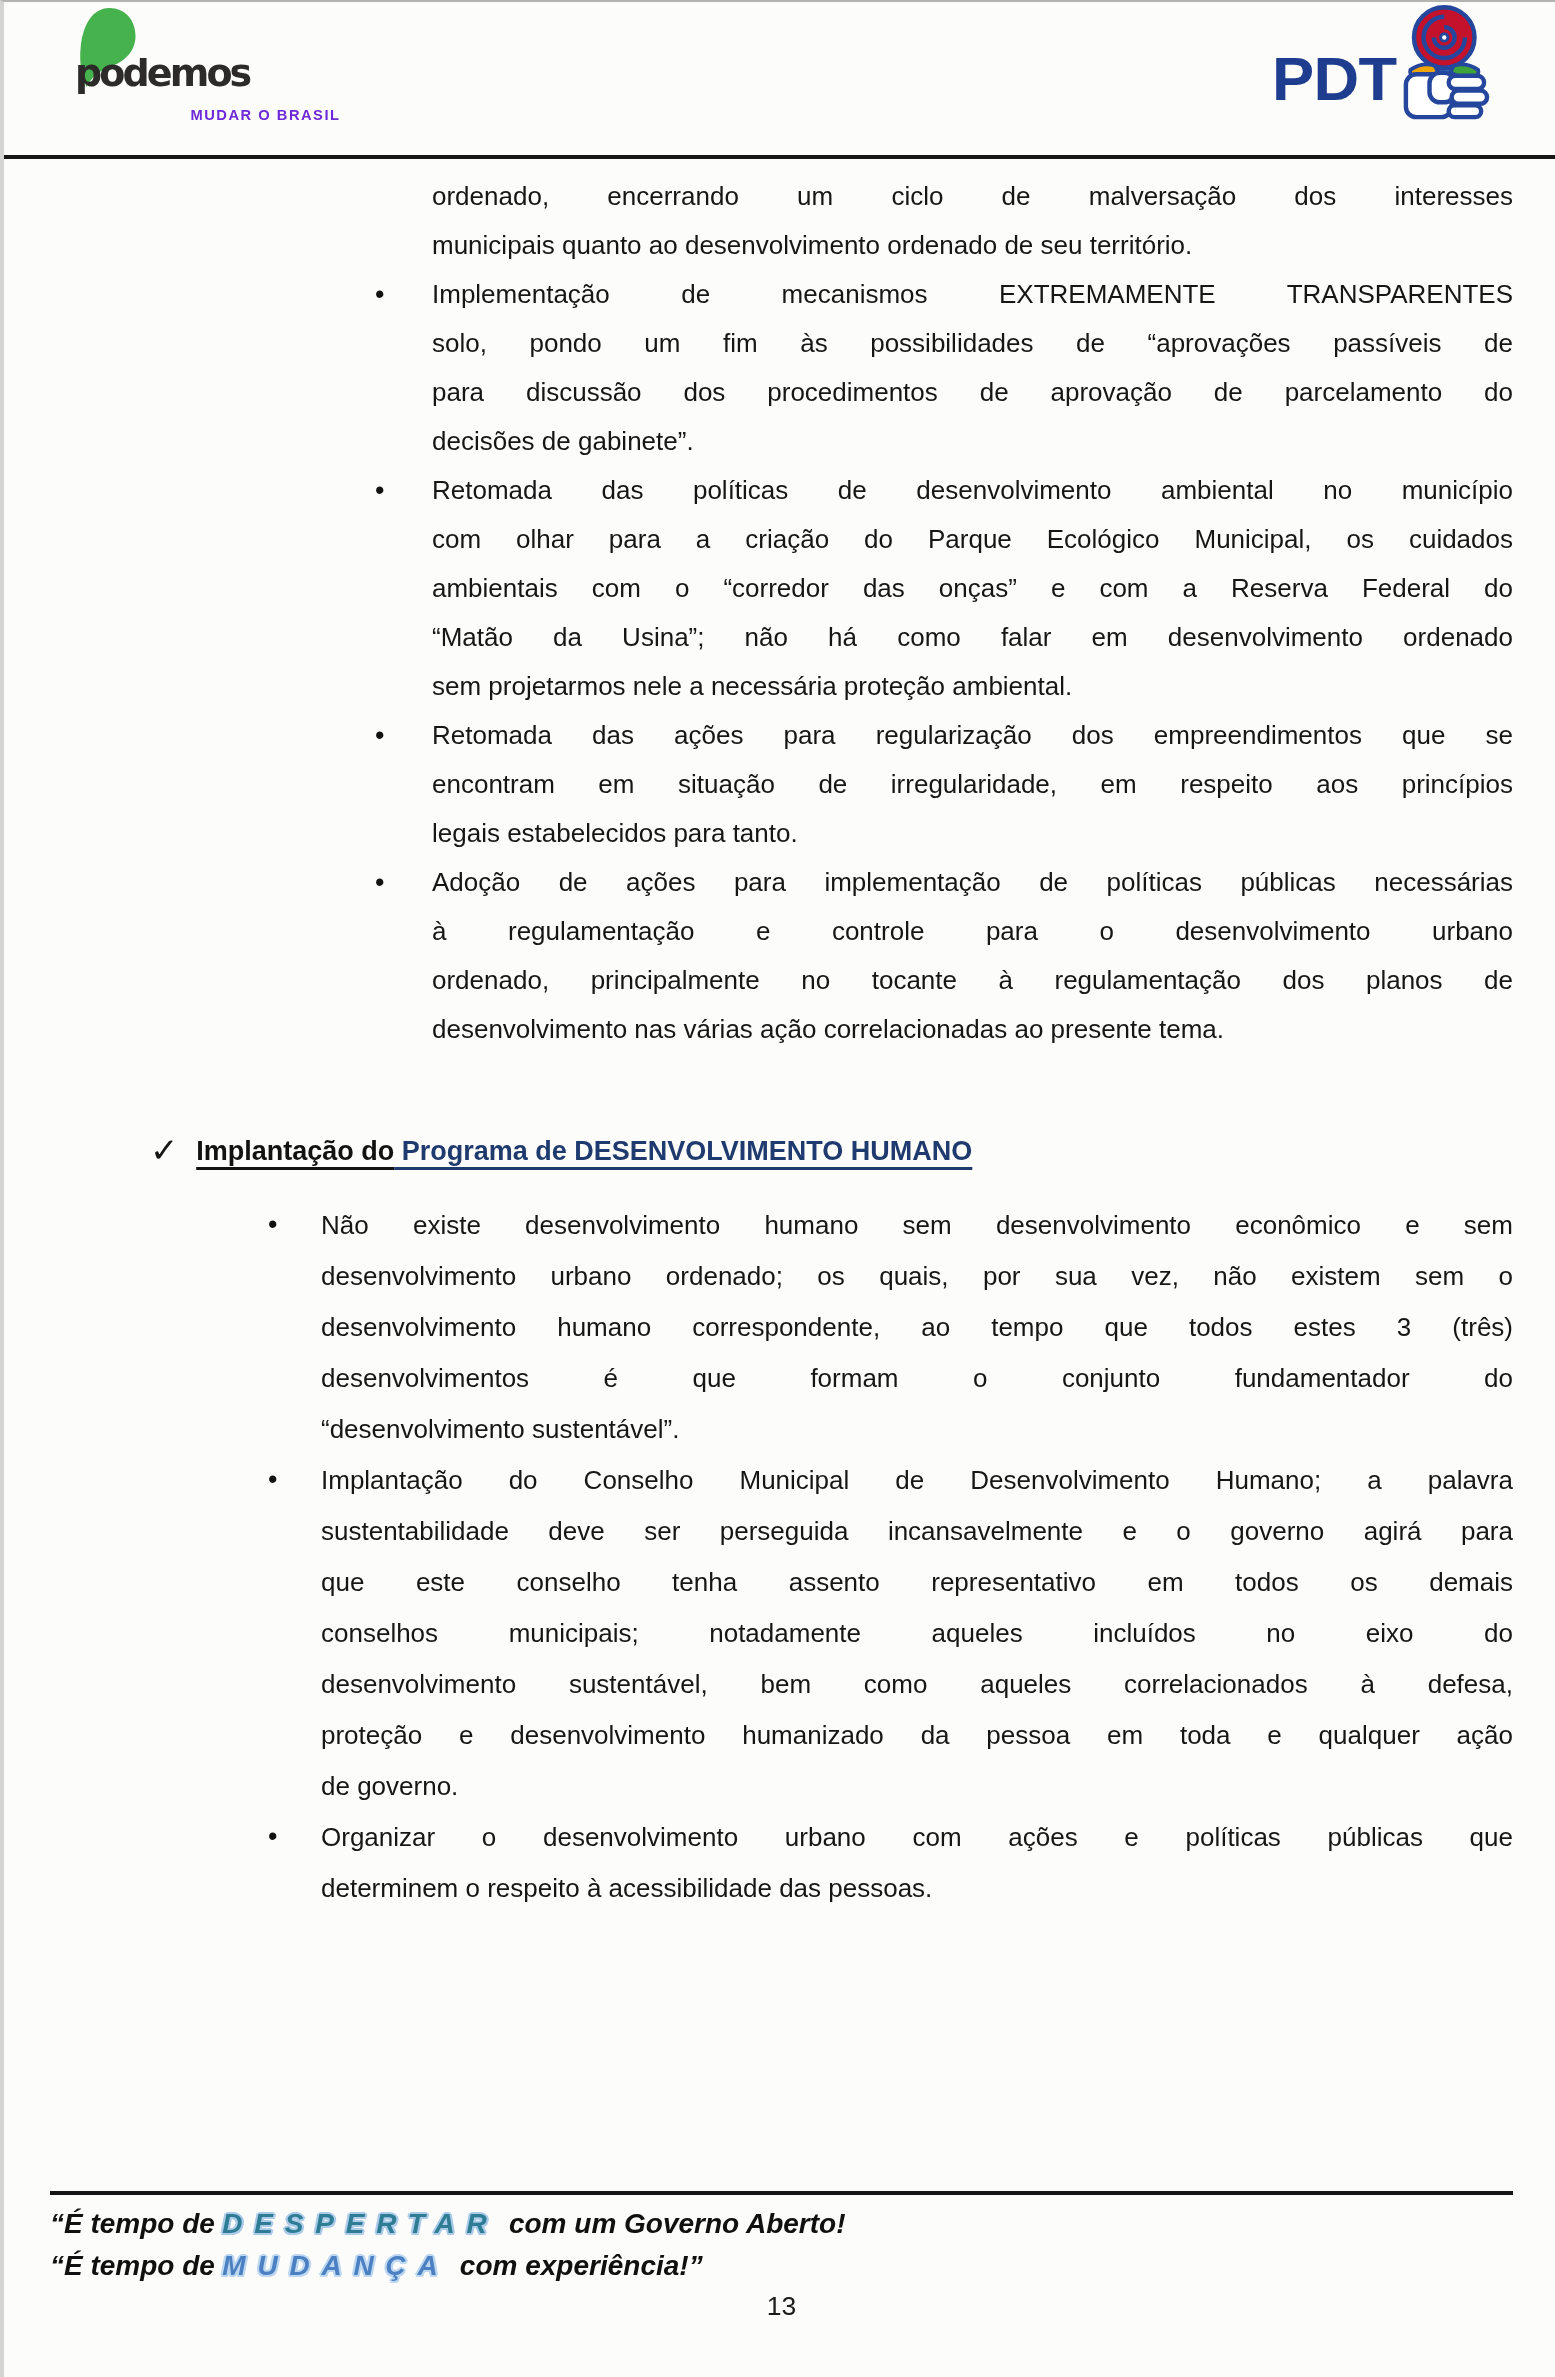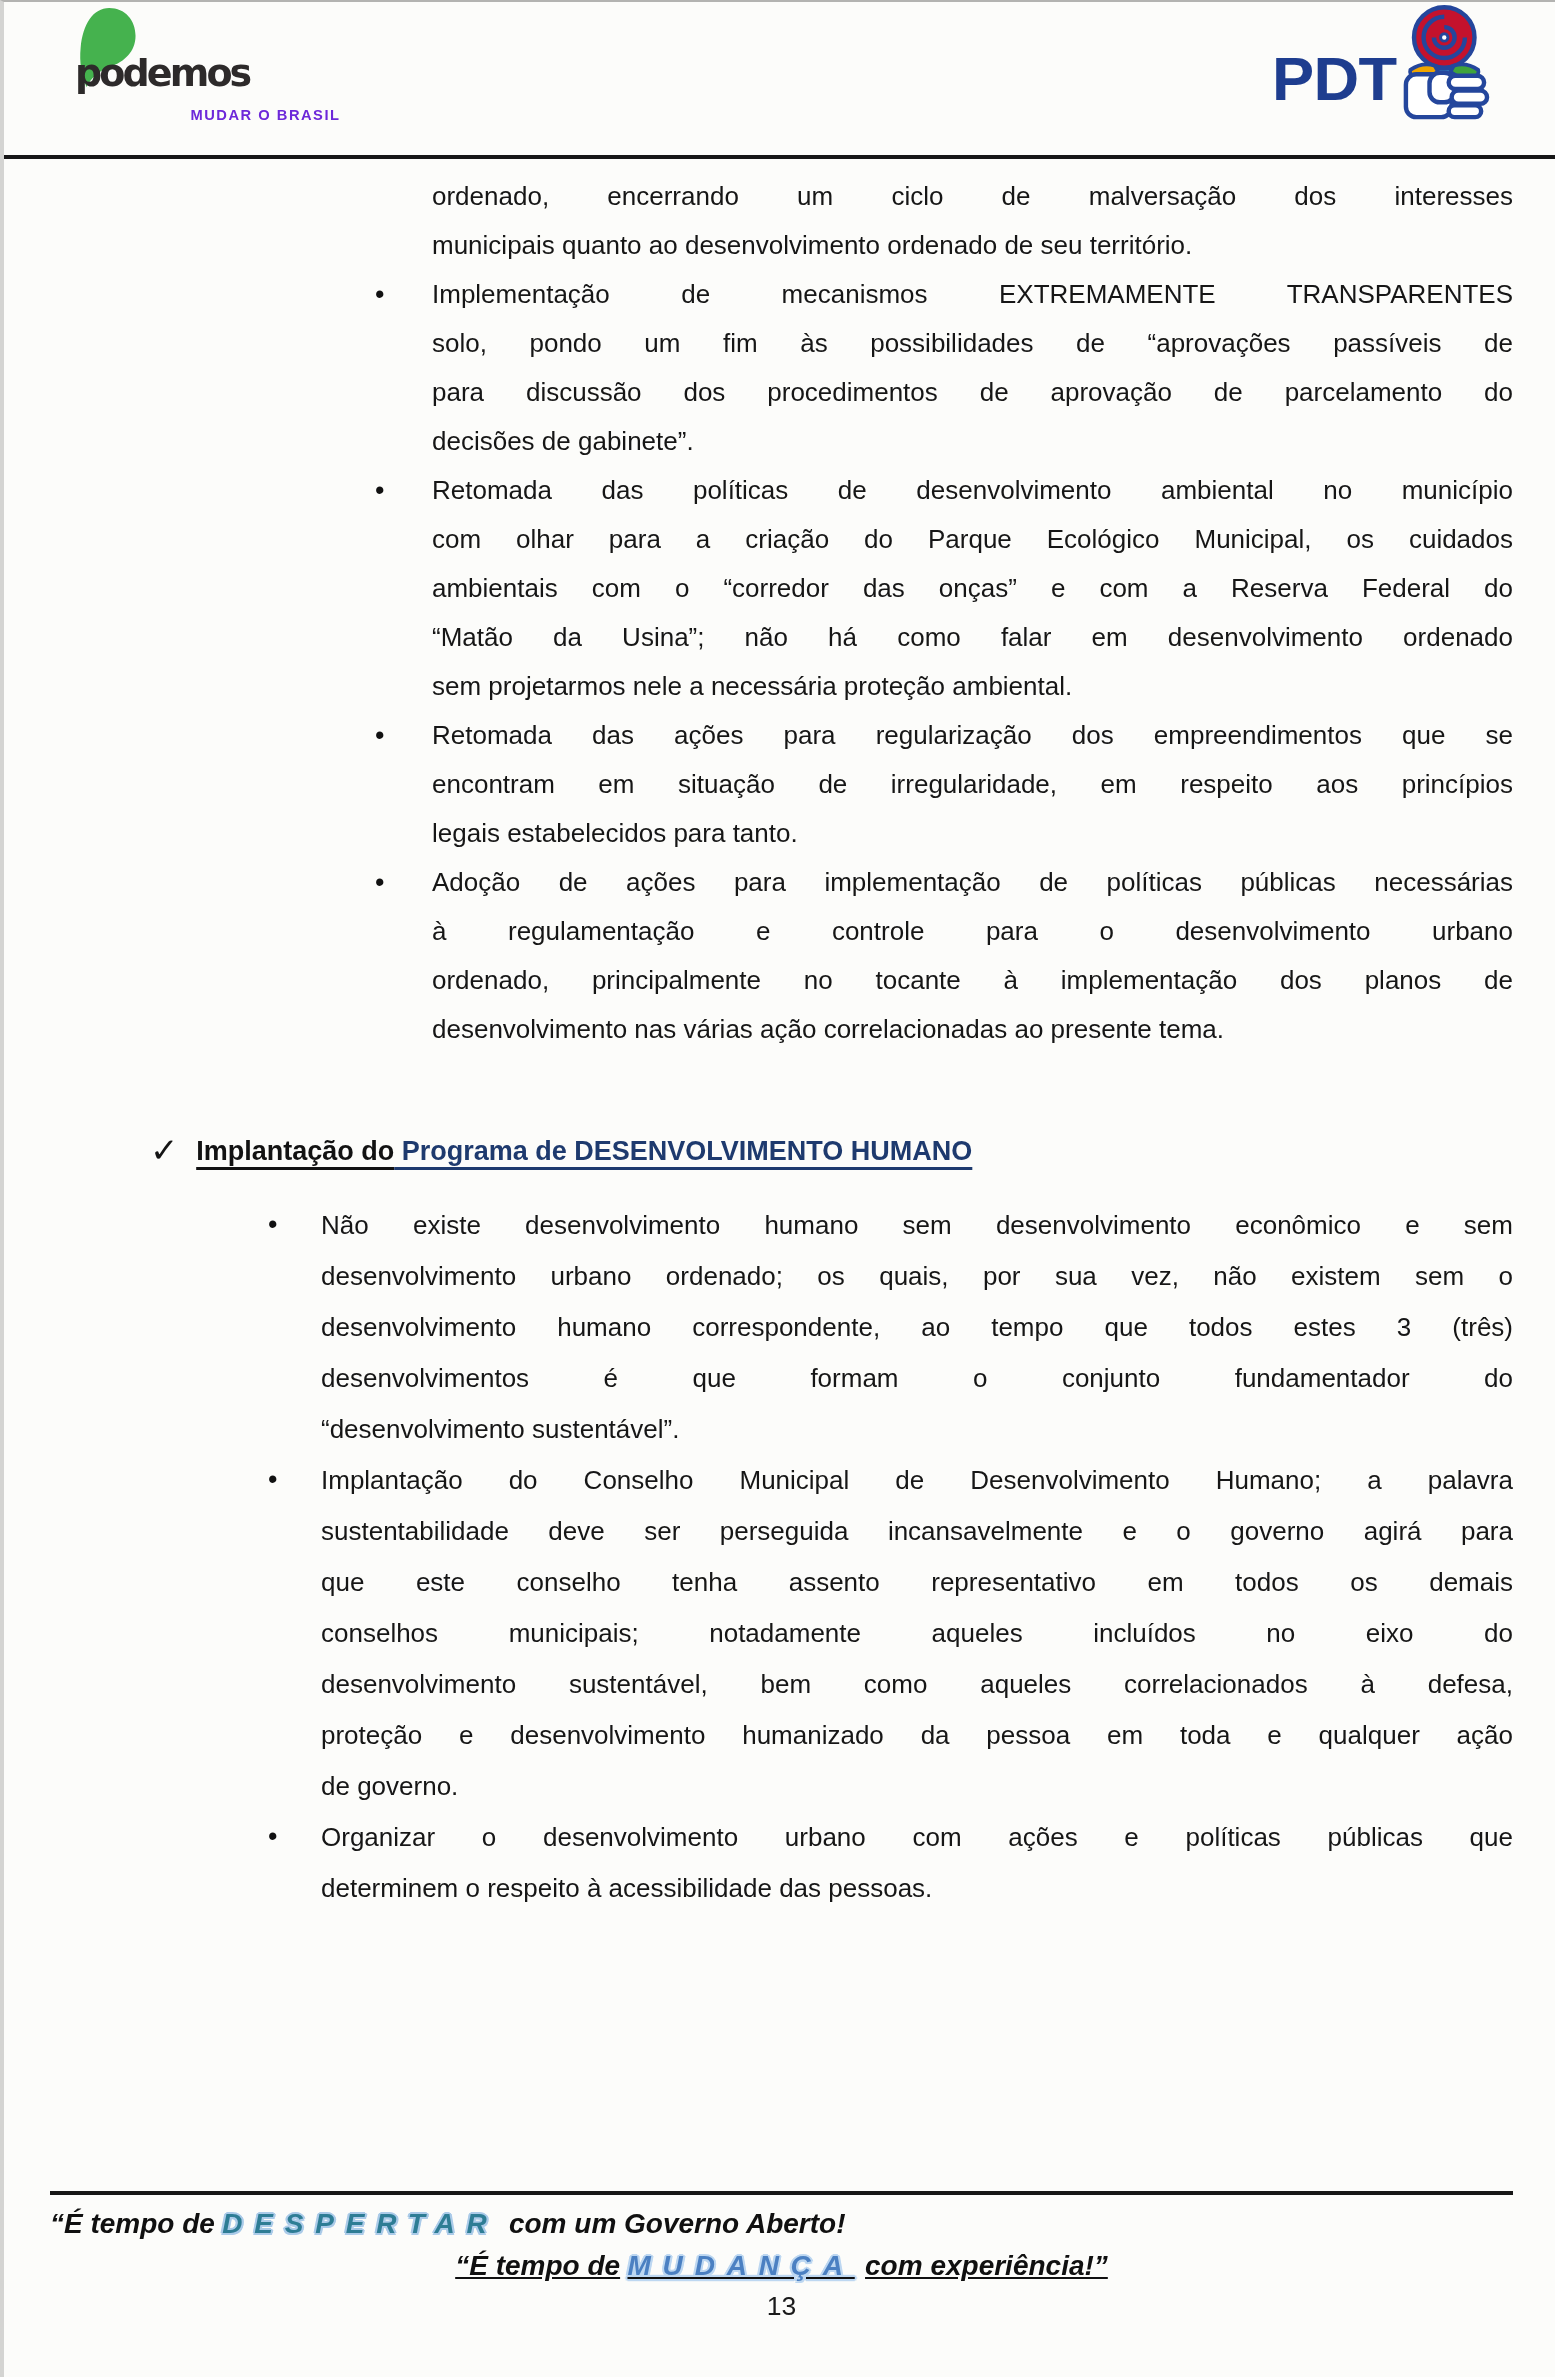--- a/index.html
+++ b/index.html
@@ -59,21 +59,21 @@
   }
   .heading .h-blue {
     color:#1e3a6e; white-space:pre;
     text-decoration:underline; text-decoration-thickness:2.6px; text-underline-offset:6.6px;
   }
 
   
   .footer-rule { position:absolute; left:46px; top:2189px; width:1463px; height:3.7px; background:#161616; }
   .f-line { position:absolute; left:46px; width:1463px; font-size:28px; font-weight:700; font-style:italic; color:#101010; }
   .f-line1 { top:2206px; text-align:left; }
-  .f-line2 { top:2248px; text-align:center;text-decoration:underline; }
+  .f-line2 { top:2248px; text-align:left; }
   .hl { letter-spacing:11.8px; margin:0 10.3px 0 7.4px; }
   .hl-teal {
     color:#2e7d95;
     text-shadow:-2.2px 0 0 #abcbe9, 2.2px 0 0 #abcbe9, 0 -2.2px 0 #abcbe9, 0 2.2px 0 #abcbe9,
                 -1.5px -1.5px 0 #abcbe9, 1.5px 1.5px 0 #abcbe9, -1.5px 1.5px 0 #abcbe9, 1.5px -1.5px 0 #abcbe9;
   }
   .hl-blue {
     color:#4b80c2;
     text-shadow:-2.2px 0 0 #bdd7f1, 2.2px 0 0 #bdd7f1, 0 -2.2px 0 #bdd7f1, 0 2.2px 0 #bdd7f1,
                 -1.5px -1.5px 0 #bdd7f1, 1.5px 1.5px 0 #bdd7f1, -1.5px 1.5px 0 #bdd7f1, 1.5px -1.5px 0 #bdd7f1;
@@ -150,21 +150,21 @@
       <div class="line">encontram em situação de irregularidade, em respeito aos princípios</div>
       <div class="line last">legais estabelecidos para tanto.</div>
     </div>
   </div>
 
   <div class="bullet-item sec1">
     <span class="dot">•</span>
     <div class="btext">
       <div class="line">Adoção de ações para implementação de políticas públicas necessárias</div>
       <div class="line">à regulamentação e controle para o desenvolvimento urbano</div>
-      <div class="line">ordenado, principalmente no tocante à implementação dos planos de</div>
+      <div class="line">ordenado, principalmente no tocante à regulamentação dos planos de</div>
       <div class="line last">desenvolvimento nas várias ação correlacionadas ao presente tema.</div>
     </div>
   </div>
 
   <div class="heading">
     <span class="check">✓</span>
     <span><span class="h-black">Implantação do</span><span class="h-blue"> Programa de DESENVOLVIMENTO HUMANO</span></span>
   </div>
 
   <div class="bullet-item sec2">

